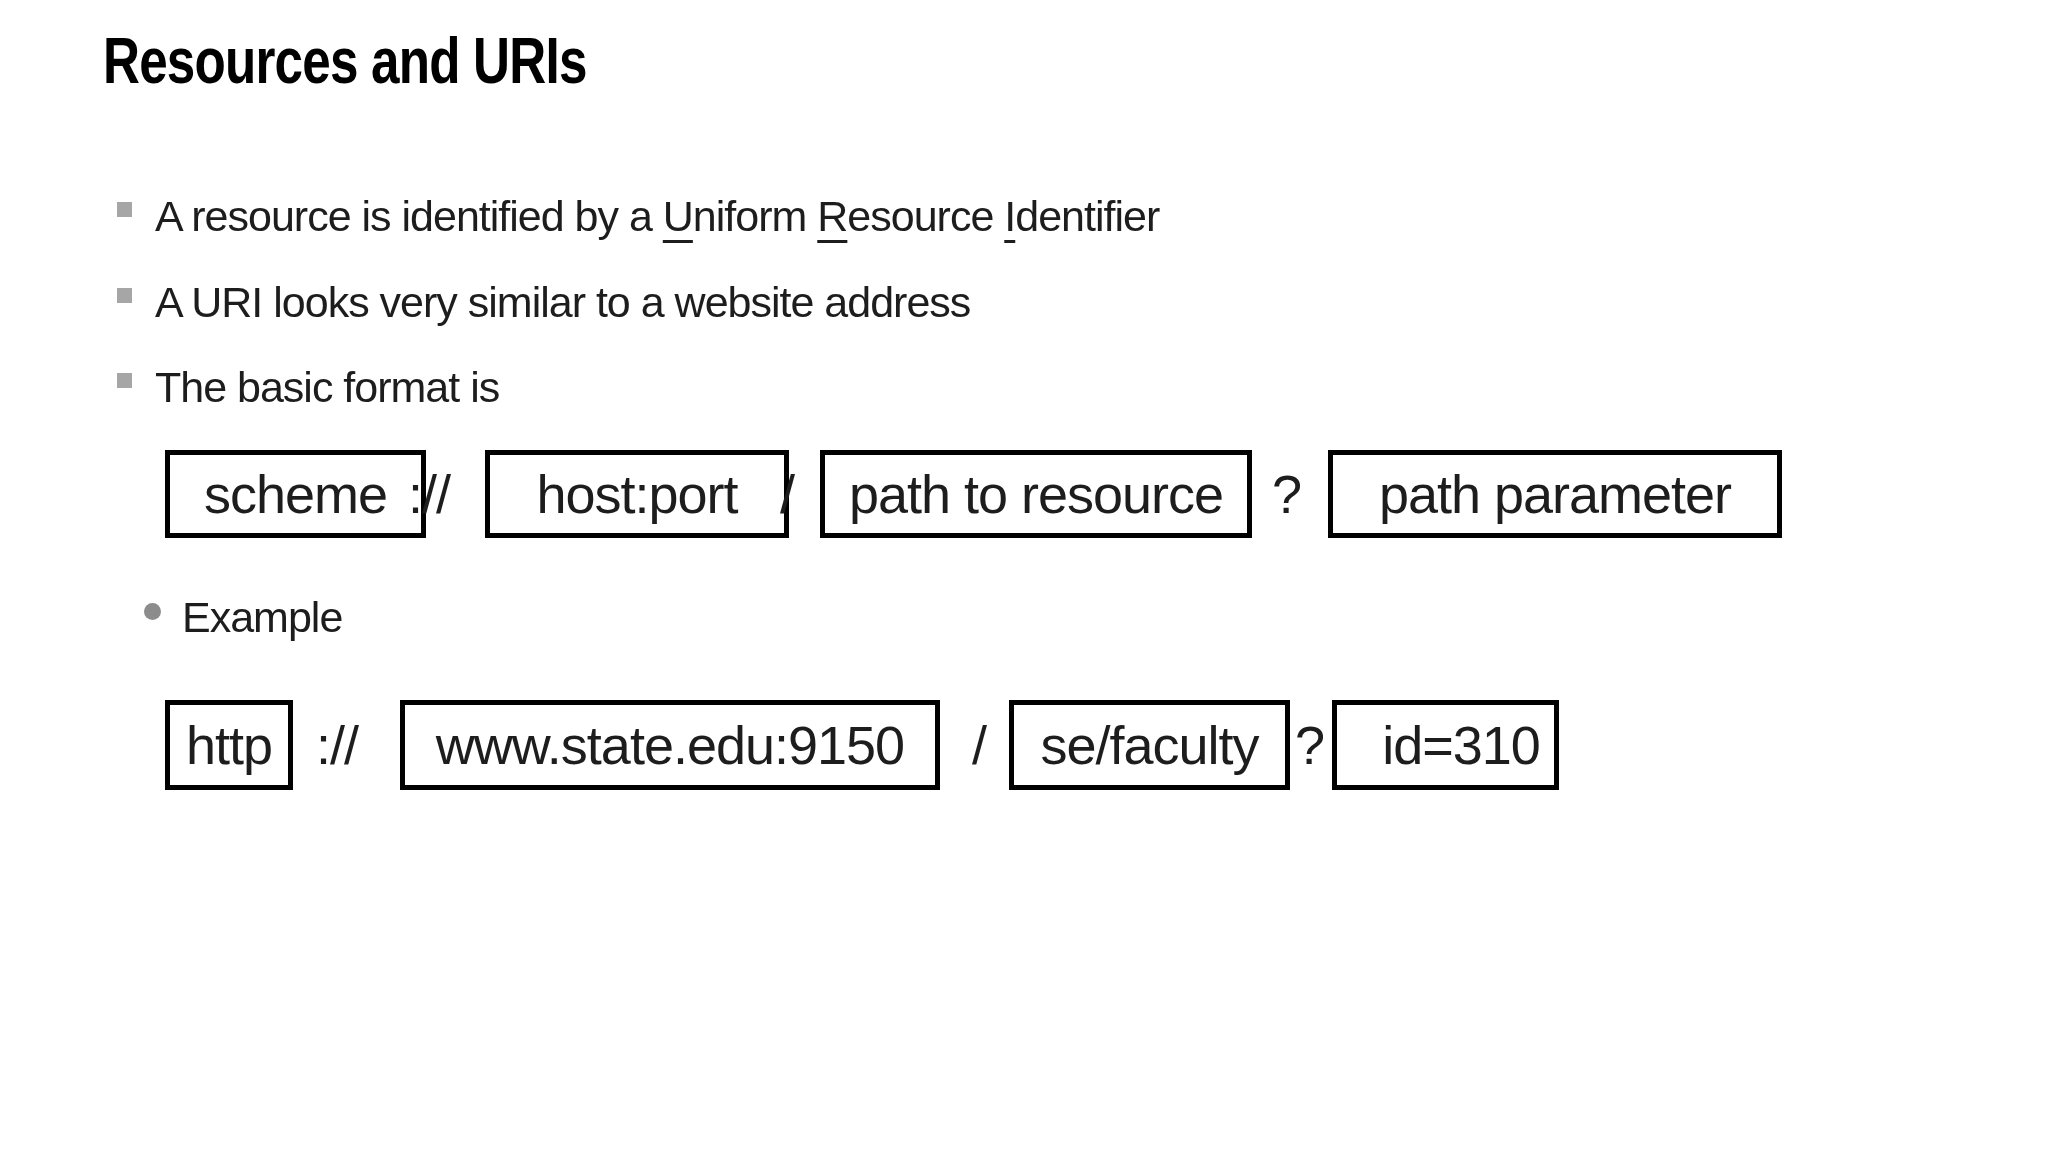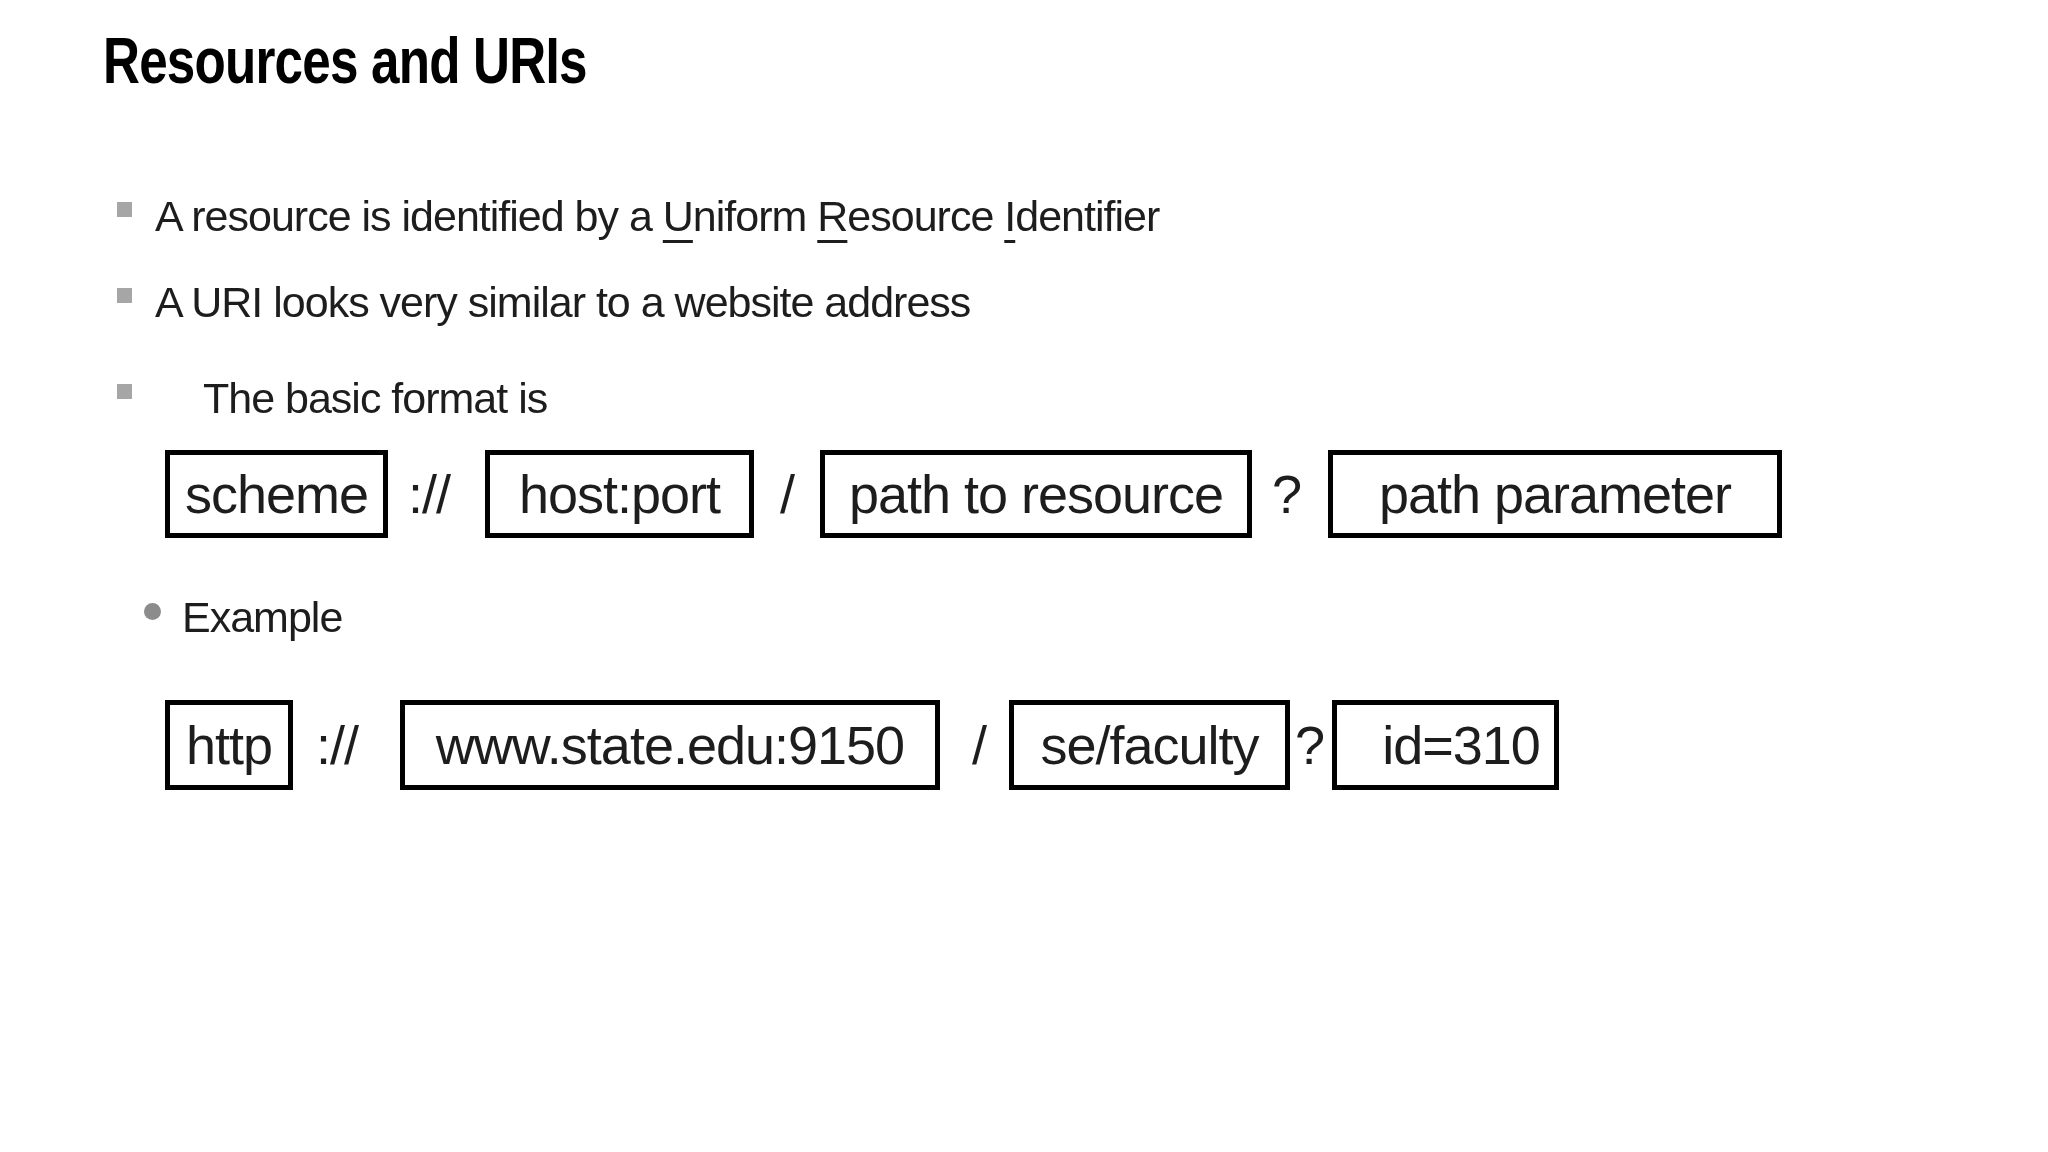--- a/index.html
+++ b/index.html
@@ -52,21 +52,21 @@
     line-height: 1;
     white-space: nowrap;
   }
   .btext .u {
     text-decoration: underline;
     text-decoration-thickness: 3px;
     text-underline-offset: 9px;
   }
   .b1 { top: 186px; }
   .b2 { top: 272px; }
-  .b3 { top: 368px; gap: 48px; }
+  .b3 { top: 357px; }
 
   .uri-row {
     position: absolute;
     left: 0;
     width: 2048px;
   }
   .row-format { top: 450px; height: 88px; }
   .row-example { top: 700px; height: 90px; }
 
   .uri-row .box {
@@ -92,23 +92,23 @@
     font-size: 54px;
     letter-spacing: -1px;
     white-space: nowrap;
   }
   .box-red    { border-color: #e8231d; }
   .box-green  { border-color: #21a84d; }
   .box-blue   { border-color: #32548e; }
   .box-yellow { border-color: #ffc000; }
 
   
-  .row-format .pos-scheme { left: 165px;  width: 223px; }
+  .row-format .pos-scheme { left: 165px;  width: 261px; }
   .row-format .pos-sep1   { left: 408px; }
-  .row-format .pos-host   { left: 485px;  width: 269px; }
+  .row-format .pos-host   { left: 485px;  width: 304px; }
   .row-format .pos-sep2   { left: 780px; }
   .row-format .pos-path   { left: 820px;  width: 432px; }
   .row-format .pos-sep3   { left: 1272px; }
   .row-format .pos-query  { left: 1328px; width: 454px; }
 
   
   .row-example .pos-scheme { left: 165px;  width: 128px; }
   .row-example .pos-sep1   { left: 316px; }
   .row-example .pos-host   { left: 400px;  width: 540px; }
   .row-example .pos-sep2   { left: 972px; }

